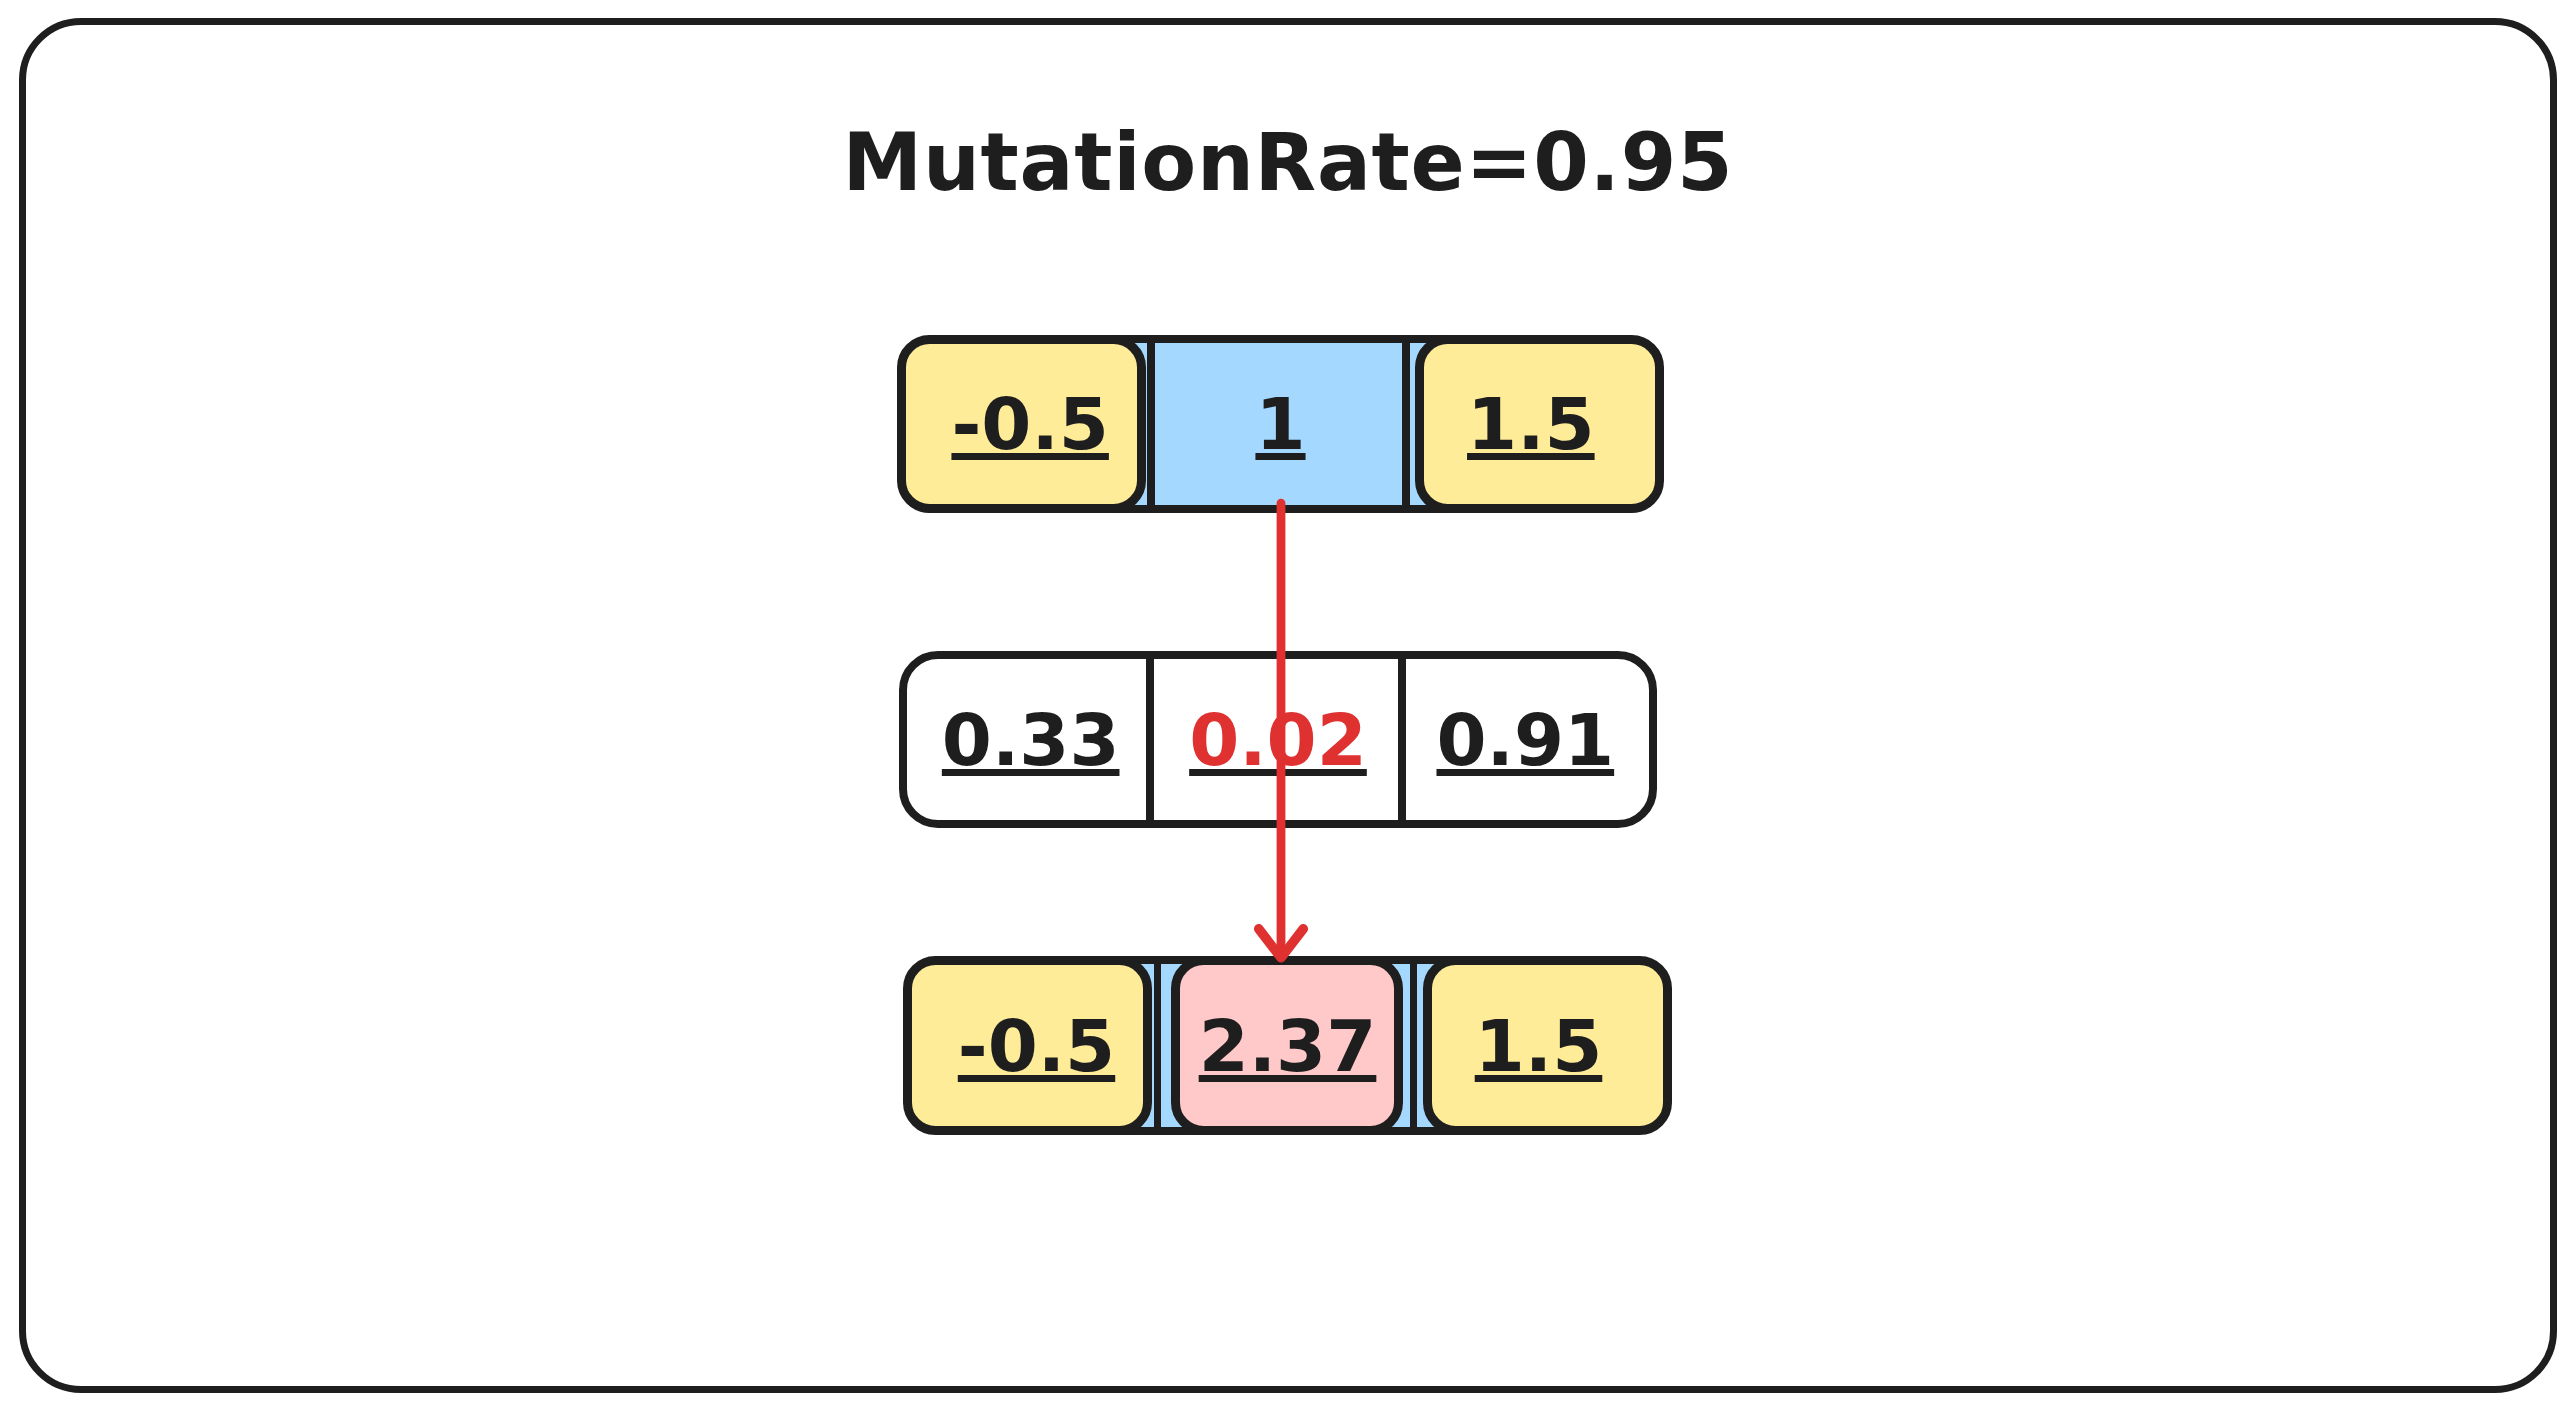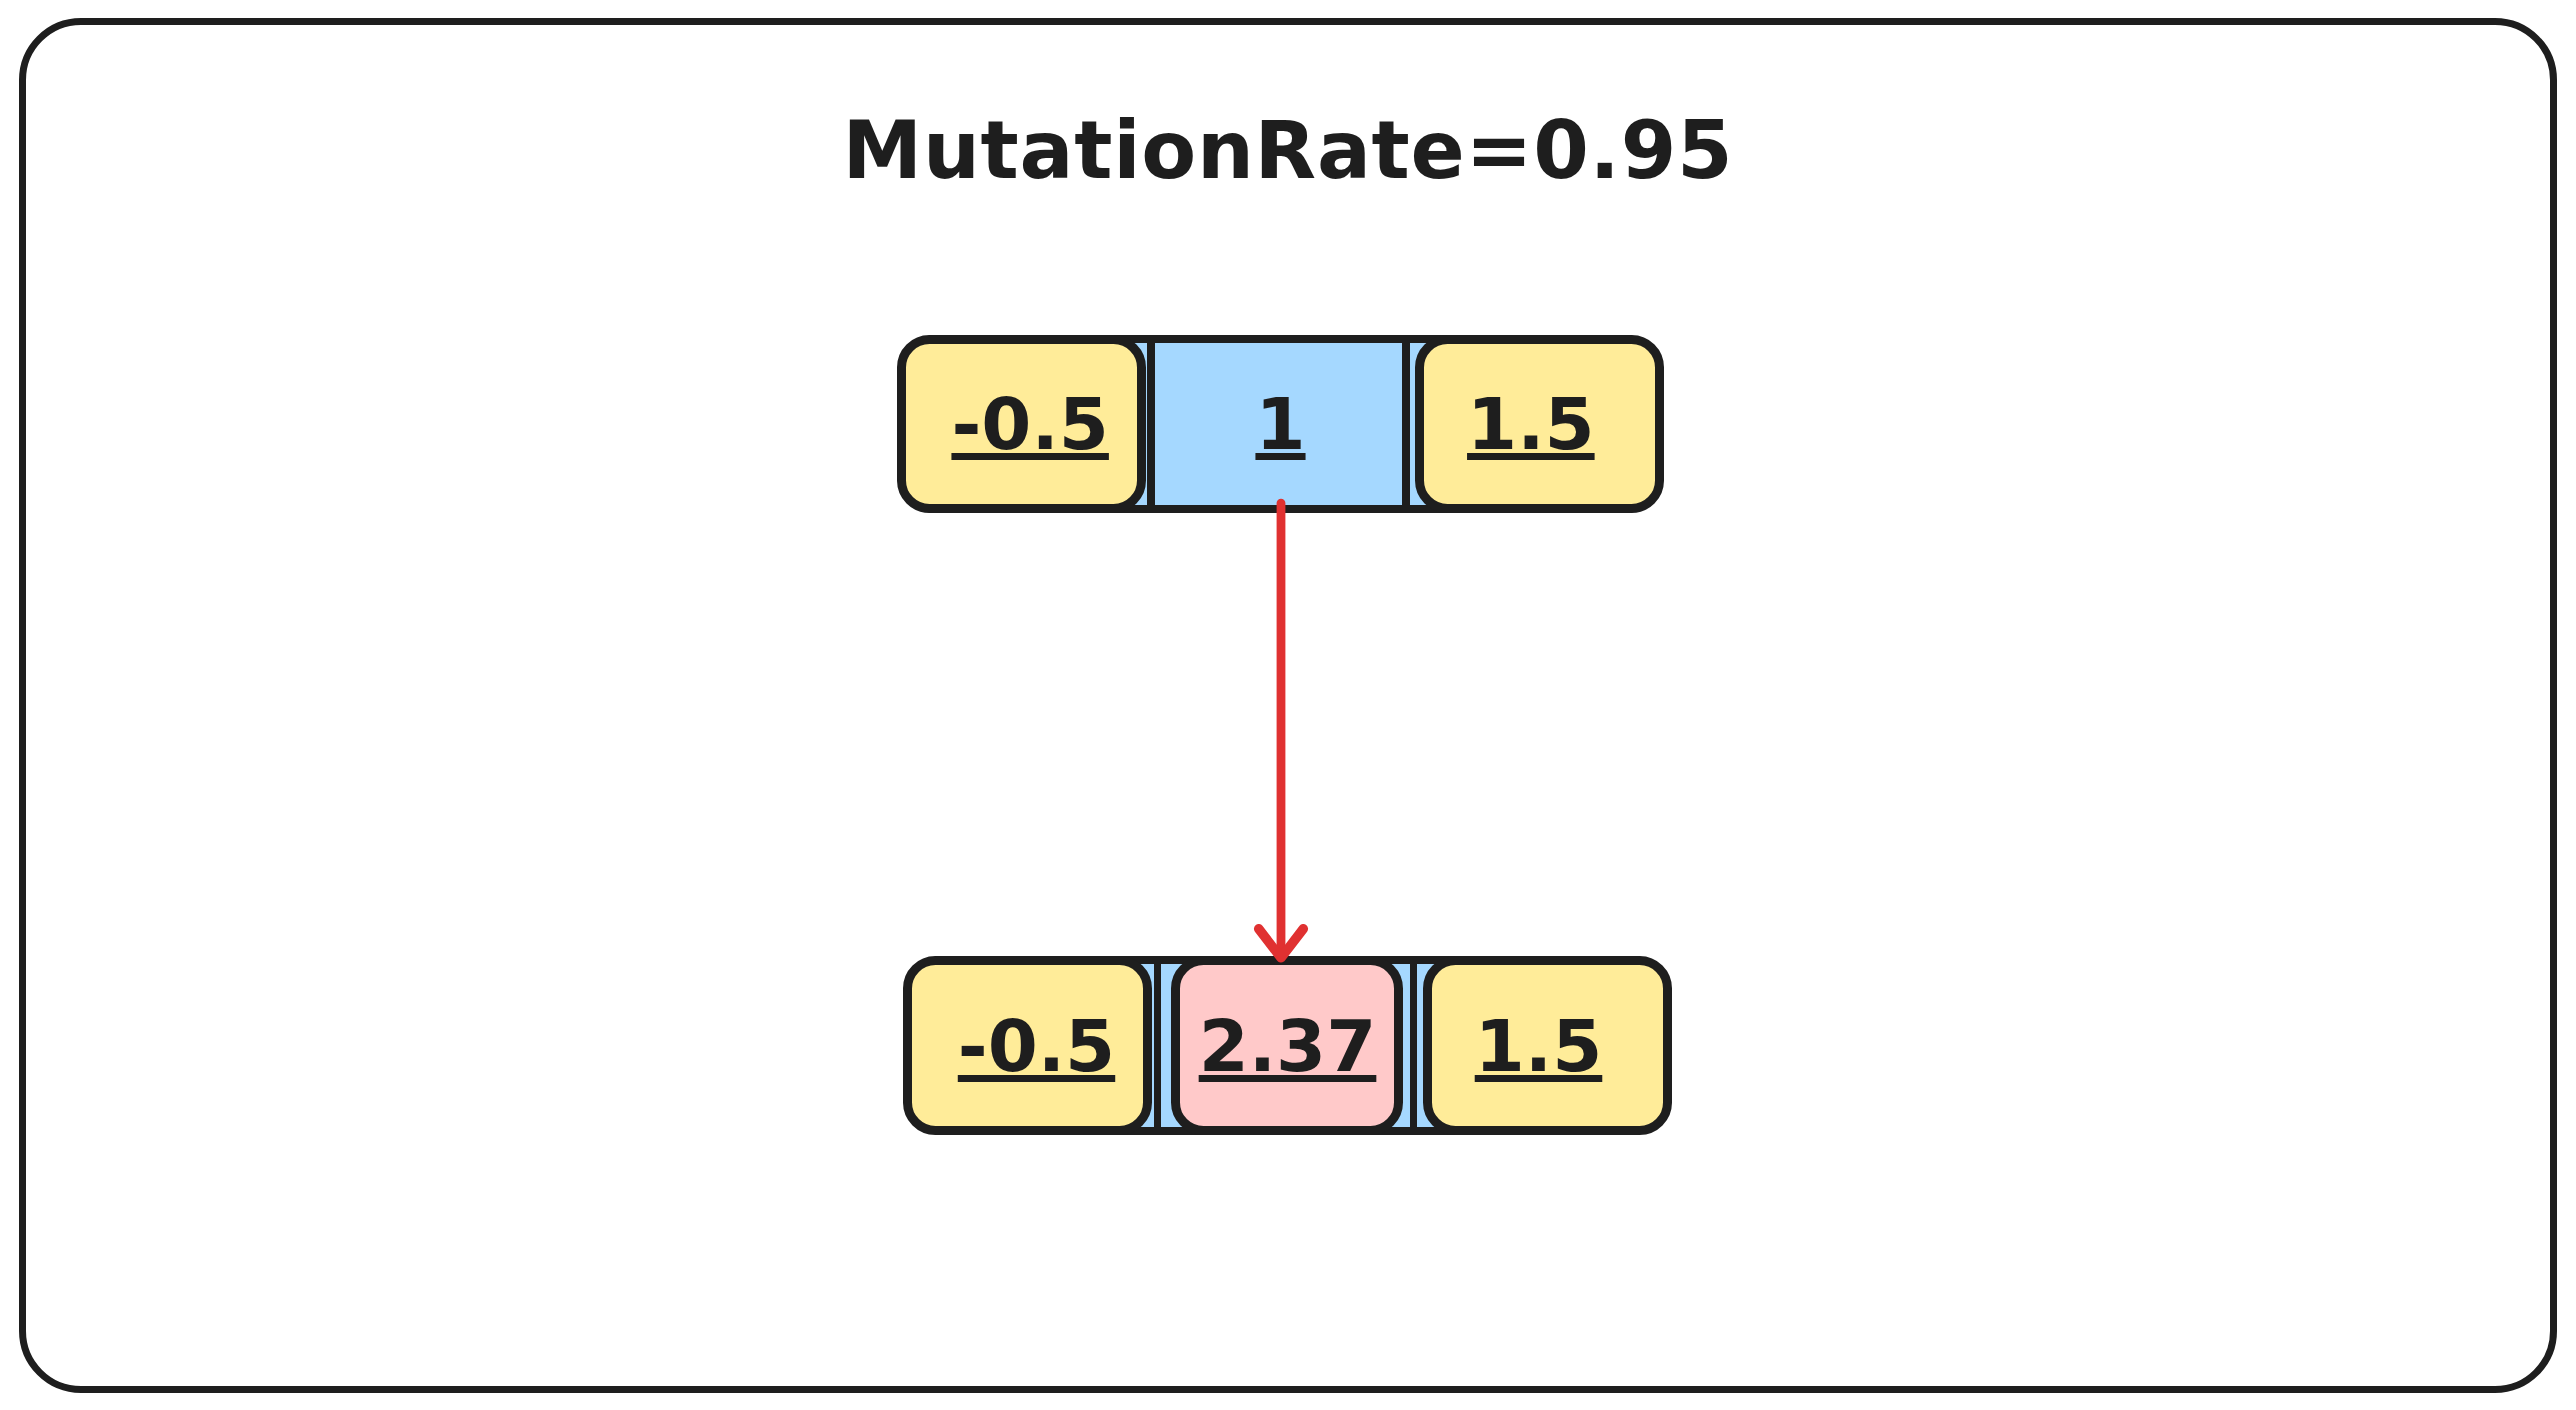--- a/index.html
+++ b/index.html
@@ -25,21 +25,21 @@
     height: 1375px;
     border: 7.4px solid #1e1e1e;
     border-radius: 62px;
     box-sizing: border-box;
   }
   
   .title {
     position: absolute;
     left: 0;
     right: 0;
-    top: 104px;
+    top: 116px;
     text-align: center;
     font-size: 80px;
     font-weight: 600;
     letter-spacing: 0.7px;
     color: #1e1e1e;
   }
   
   .row {
     position: absolute;
     box-sizing: border-box;
@@ -128,20 +128,29 @@
     <div class="divider d2"></div>
     <div class="overlay yellow pos-left"></div>
     <div class="overlay yellow pos-right"></div>
     <div class="cells">
       <div class="cell">-0.5</div>
       <div class="cell">1</div>
       <div class="cell">1.5</div>
     </div>
   </div>
 
+  <div class="row row-random">
+    <div class="divider d1"></div>
+    <div class="divider d2"></div>
+    <div class="cells">
+      <div class="cell">0.33</div>
+      <div class="cell red-text">0.02</div>
+      <div class="cell">0.91</div>
+    </div>
+  </div>
 
   <div class="row row-child">
     <div class="divider d1"></div>
     <div class="divider d2"></div>
     <div class="overlay yellow pos-left"></div>
     <div class="overlay pink pos-mid"></div>
     <div class="overlay yellow pos-right"></div>
     <div class="cells">
       <div class="cell">-0.5</div>
       <div class="cell">2.37</div>

